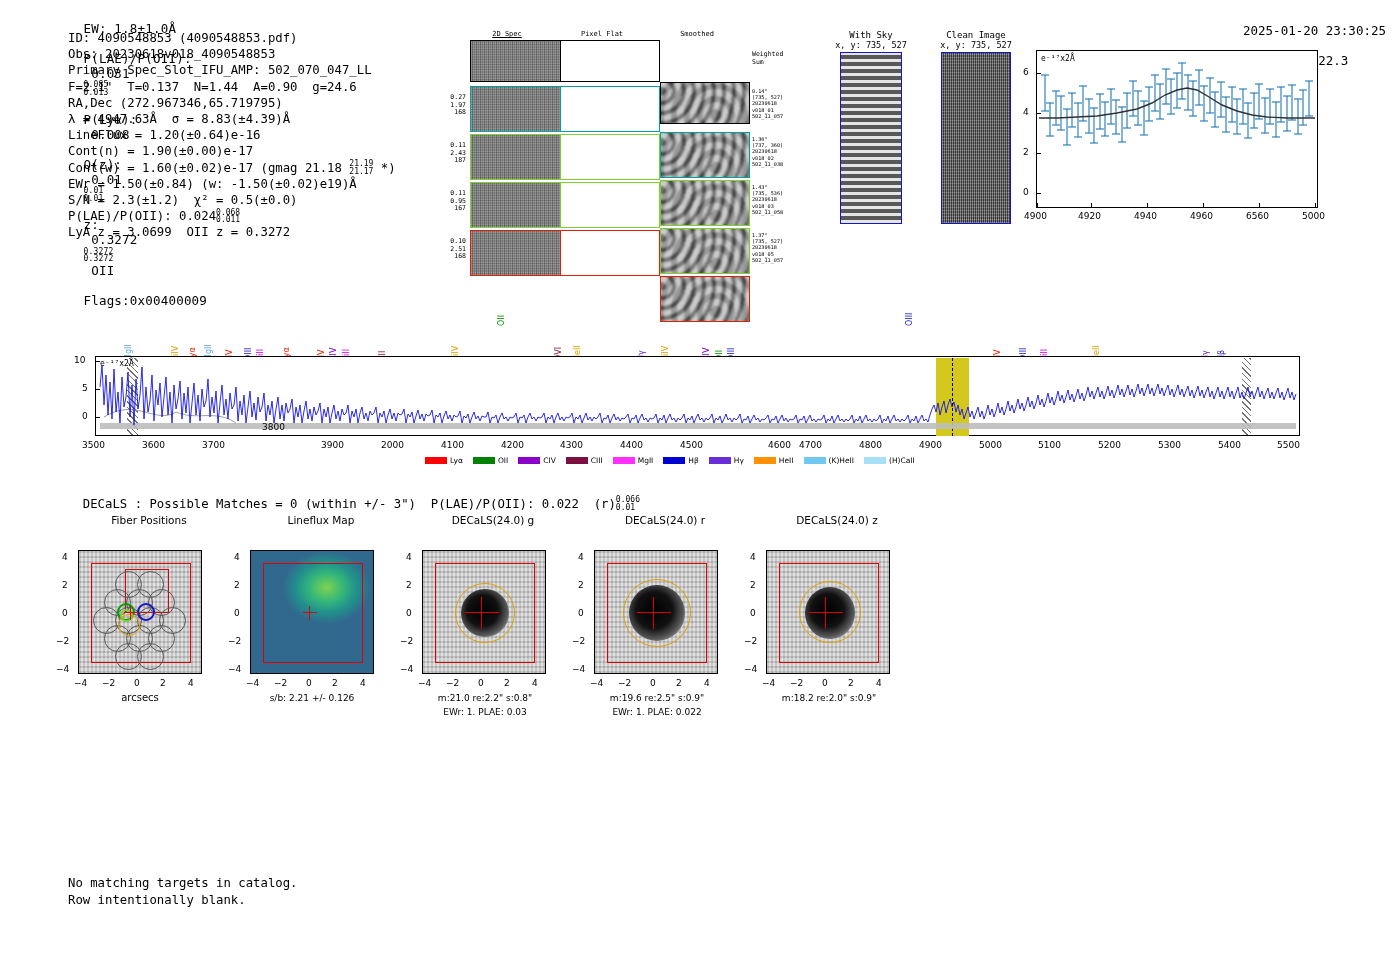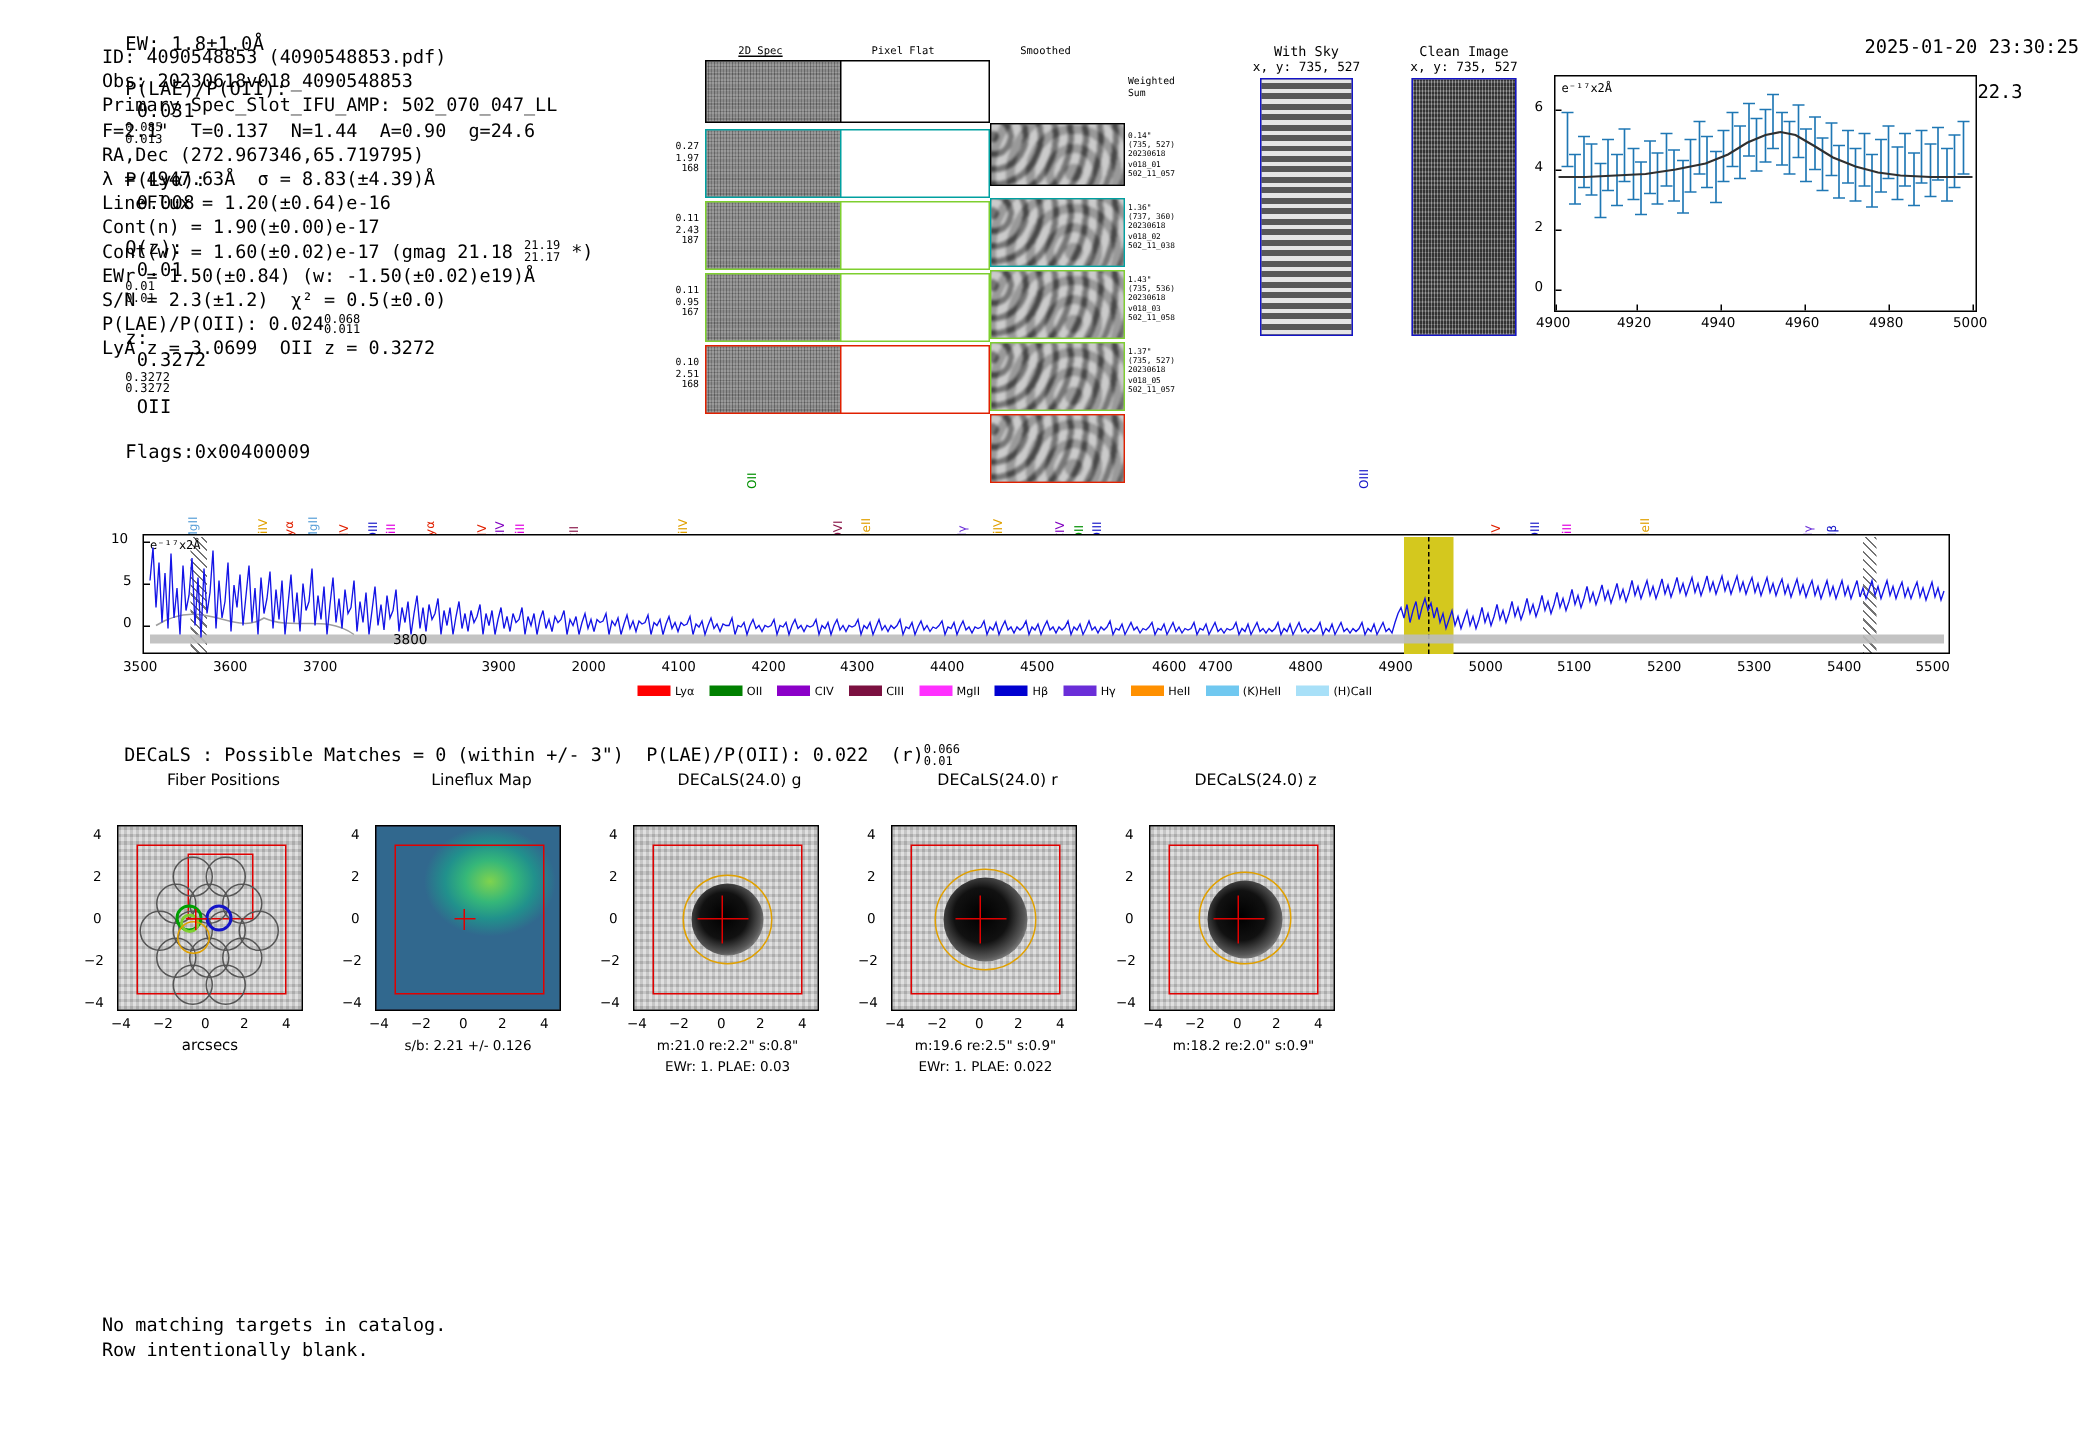--- a/index.html
+++ b/index.html
@@ -367,21 +367,21 @@
     <div class="tick" style="left:0px;bottom:0;width:1px;height:4px;"></div>
     <div class="tick" style="left:54px;bottom:0;width:1px;height:4px;"></div>
     <div class="tick" style="left:110px;bottom:0;width:1px;height:4px;"></div>
     <div class="tick" style="left:166px;bottom:0;width:1px;height:4px;"></div>
     <div class="tick" style="left:222px;bottom:0;width:1px;height:4px;"></div>
     <div class="tick" style="left:278px;bottom:0;width:1px;height:4px;"></div>
     <div class="ticklbl" style="left:-13px;top:160px;">4900</div>
     <div class="ticklbl" style="left:41px;top:160px;">4920</div>
     <div class="ticklbl" style="left:97px;top:160px;">4940</div>
     <div class="ticklbl" style="left:153px;top:160px;">4960</div>
-    <div class="ticklbl" style="left:209px;top:160px;">4980</div>
+    <div class="ticklbl" style="left:209px;top:160px;">6560</div>
     <div class="ticklbl" style="left:265px;top:160px;">5000</div>
   </div>
 </div>
 
 <div class="abs" id="fullspec">
 
   <div>
     <div class="emlabel" style="left:38px;top:0px;color:#5aa0d8;">MgII</div>
     <div class="emlabel" style="left:85px;top:0px;color:#e0a000;">SiIV</div>
     <div class="emlabel" style="left:102px;top:0px;color:#e02000;">Lyα</div>

